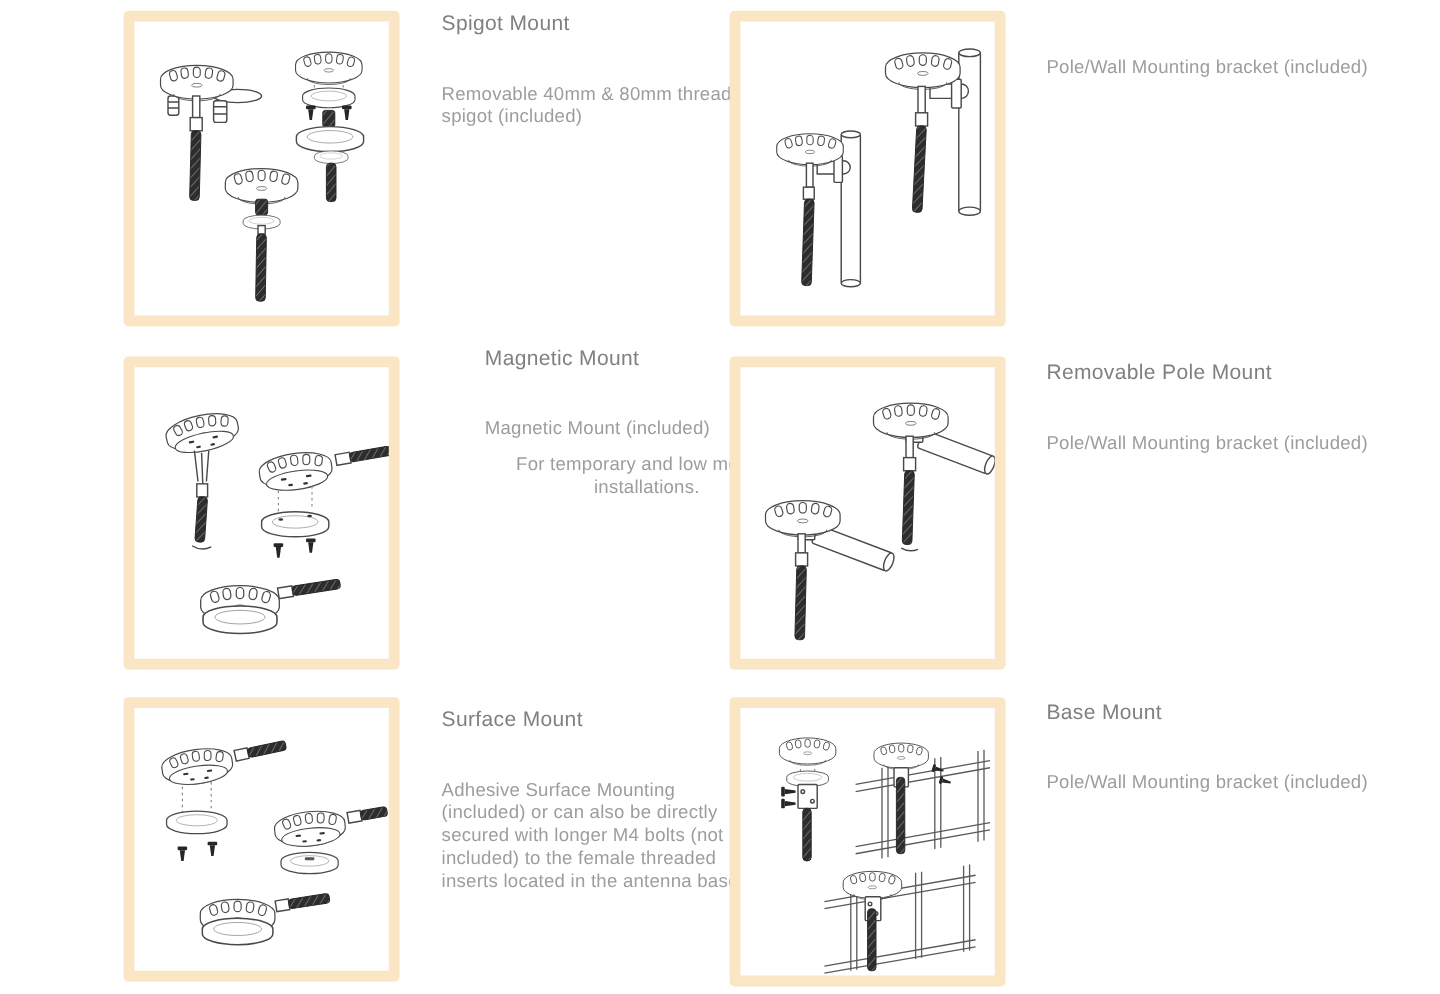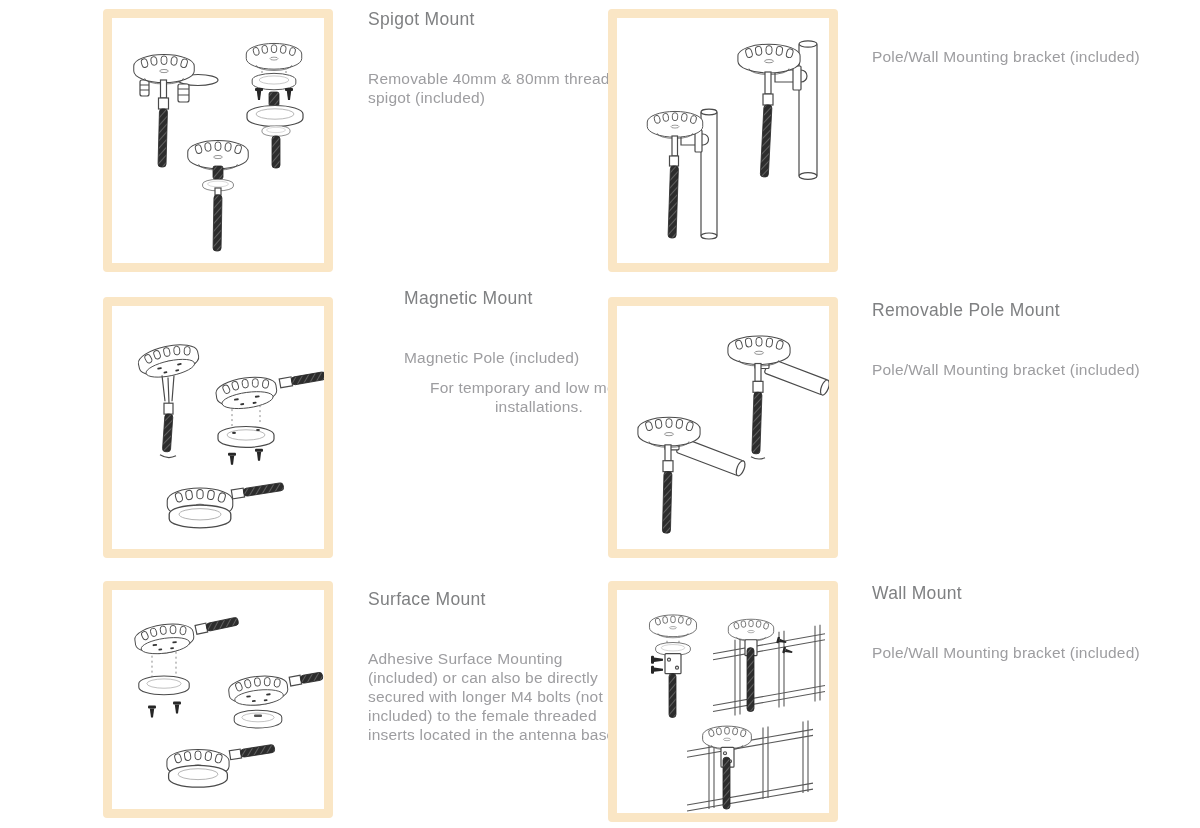--- a/index.html
+++ b/index.html
@@ -169,21 +169,21 @@
       <use href="#disc" transform="translate(0,14) scale(1.1)"></use>
     </g>
     <g transform="translate(120,190) rotate(-9)">
       <rect class="wh" x="0" y="-4.5" width="12" height="9"></rect>
       <rect class="braid" x="12" y="-4" width="40" height="8" rx="3"></rect>
     </g>
   </svg>
 </div>
 <div class="textblock" style="left:368px;top:287px;margin-left:36px;">
   <h3>Magnetic Mount</h3>
-  <p class="first">Magnetic Pole (included)</p>
+  <p class="first">Magnetic Mount (included)</p>
   <p class="follow">For temporary and low mobility installations.</p>
 </div>
 
 <div class="panel" style="left:608px;top:297px;height:261px;">
   <svg viewBox="0 0 212 245" preserveAspectRatio="none">
 
     <g transform="translate(150,60) rotate(21)">
       <rect class="wh" x="0" y="-8" width="62" height="16" rx="2"></rect>
       <ellipse class="wh" cx="62" cy="0" rx="3.5" ry="8"></ellipse>
     </g>
@@ -276,15 +276,15 @@
     <path class="rail" d="M70,162 L196,140 M70,168 L196,146 M70,216 L196,194 M70,222 L196,200"></path>
     <path class="rail" d="M92,148 V220 M97,147 V219 M146,138 V210 M151,137 V209 M186,132 V204 M191,131 V203"></path>
     <use href="#puck" transform="translate(110,146) scale(.58)"></use>
     <rect class="wh" x="104" y="158" width="13" height="20" rx="1"></rect>
     <circle class="ln" cx="108" cy="164" r="1.5"></circle>
     <circle class="ln" cx="113" cy="172" r="1.5"></circle>
     <rect class="braid" x="106" y="168" width="7" height="52" rx="3"></rect>
   </svg>
 </div>
 <div class="textblock" style="left:872px;top:582px;">
-  <h3>Wall Mount</h3>
+  <h3>Base Mount</h3>
   <p class="first">Pole/Wall Mounting bracket (included)</p>
 </div>
 
 </body></html>

